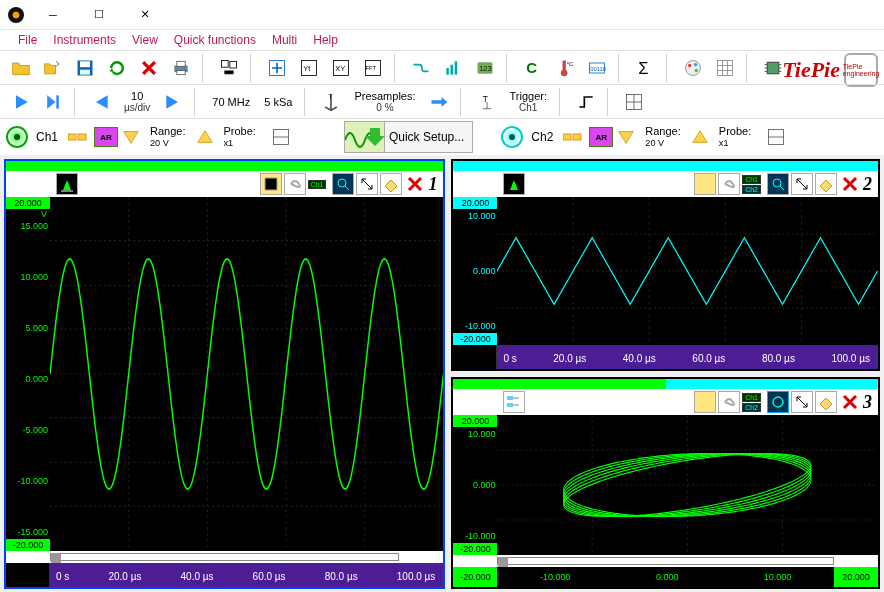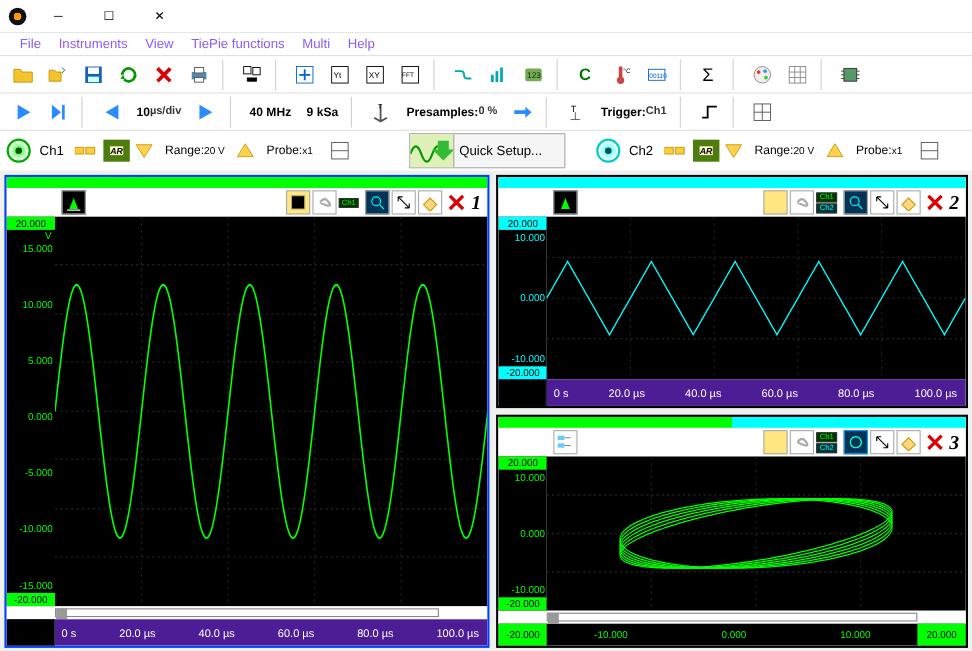--- a/index.html
+++ b/index.html
@@ -4,43 +4,43 @@
 <style>
 * { box-sizing: border-box; margin: 0; padding: 0; font-family: "Segoe UI", Tahoma, sans-serif; }
 body { background: #fff; width: 884px; height: 592px; overflow: hidden; font-size: 12px; }
 
 .titlebar { height: 30px; display: flex; align-items: center; padding: 0 2px; background: #fff; border-bottom: 1px solid #e5e5e5; }
 .titlebar .appicon { width: 16px; height: 16px; background: radial-gradient(#f90 30%, #111 32%); border-radius: 50%; margin: 0 6px; }
 .titlebar .title { flex: 1; font-size: 12px; color: #000; }
 .titlebar .winbtn { width: 46px; height: 29px; display:flex; align-items:center; justify-content:center; font-size: 11px; font-family: sans-serif; color:#000; }
 
 .menubar { height: 20px; display: flex; gap: 0; padding: 0 10px; align-items:center; }
-.menubar span { padding: 2px 8px; font-size: 12px; color: #8b5cf6; cursor: default; }
+.menubar span { padding: 2px 8px; font-size: 12px; color: #be185d; cursor: default; }
 
 .toolbarrow { display:flex; align-items:center; padding:2px 6px; border-top:1px solid #e0e0e0; min-height:34px; gap:2px; position:relative; }
 .tb-sep { width:6px; height:28px; border-left:1px solid #d0d0d0; margin:0 4px; }
 .tb-btn { min-width:28px; height:28px; display:flex; align-items:center; justify-content:flex-start; gap:4px; padding:0 4px; border:1px solid transparent; cursor:default; }
 .tb-btn svg { width:20px; height:20px; }
-.tb-lbl { display:flex; flex-direction:row; justify-content:center; font-size:11px; line-height:12px; padding:0 6px; color:#000;font-weight:bold; }
+.tb-lbl { display:flex; flex-direction:column; align-items:center; justify-content:center; font-size:11px; line-height:12px; padding:0 6px; color:#000; }
 .tb-lbl small { font-size:10px; color:#333; }
 
 .logo { position:absolute; right:6px; top:2px; display:flex; align-items:center; gap:4px; }
 .logo .txt { font: italic bold 22px "Segoe UI"; color:#c00; }
 .logo .hex { width:34px; height:34px; border:2px solid #aaa; transform: rotate(0deg); display:flex; align-items:center; justify-content:center; font-size:7px; color:#b00; border-radius:6px; }
 
 .chrow { display:flex; align-items:center; padding:2px 6px; border-top:1px solid #e0e0e0; min-height:36px; gap:4px; }
 .ch-chip-g { width:22px; height:22px; border-radius:50%; border:2px solid #0a0; display:flex; align-items:center; justify-content:center; background:radial-gradient(#7f7 30%,#fff 70%); }
 .ch-chip-c { width:22px; height:22px; border-radius:50%; border:2px solid #0cc; display:flex; align-items:center; justify-content:center; background:radial-gradient(#8ff 30%,#fff 70%); }
 .ch-name { font-size:12px; padding:0 4px; }
-.ac-btn { width:24px; height:20px; background:#fef9c3; border:6px solid #4d7c0f; display:flex; align-items:center; justify-content:center; font-size:8px; font-weight:bold;font-style:italic; }
+.ac-btn { width:24px; height:20px; background:#d946ef; border:1px solid #4d7c0f; display:flex; align-items:center; justify-content:center; font-size:8px; font-weight:bold; }
 .coup-btn { width:24px; height:20px; display:flex; align-items:center; justify-content:center; }
 .tri { width:18px; height:18px; display:flex; align-items:center; justify-content:center; }
-.vstack { display:flex; flex-direction:row; align-items:center; font-size:11px; line-height:12px; padding:0 6px; }
-
-.qs-btn { height:32px; padding:0 20px 0 0; border:1px solid #aaa; display:flex; align-items:center; gap:4px; background:#f5f5f5; }
+.vstack { display:flex; flex-direction:column; align-items:flex-start; font-size:11px; line-height:12px; padding:0 6px; }
+
+.qs-btn { height:32px; padding:0 8px 0 0; border:1px solid #aaa; display:flex; align-items:center; gap:4px; background:#f5f5f5; }
 .qs-btn .ico { width:40px; height:30px; background:#dff0b8; border-right:1px solid #aaa; display:flex; align-items:center; justify-content:center; position:relative; overflow:hidden; }
 
 .graphs { display:flex; padding:4px; gap:6px; height: calc(592px - 30px - 20px - 34px - 34px - 36px); background:#f0f0f0; }
 .col { display:flex; flex-direction:column; gap:6px; }
 .col.left { flex:1.03; }
 .col.right { flex:1; }
 .panel { border:2px solid #000; background:#fff; display:flex; flex-direction:column; flex:1; position:relative; overflow:hidden; }
 .panel.active { border-color:#0040ff; }
 .panel-top { height:10px; }
 .panel-top.green { background:#0f0; }
@@ -86,21 +86,21 @@
   <div class="appicon"></div>
   <div class="winbtn">─</div>
   <div class="winbtn">☐</div>
   <div class="winbtn">✕</div>
 </div>
 
 <div class="menubar">
   <span>File</span>
   <span>Instruments</span>
   <span>View</span>
-  <span>TiePie functions</span>
+  <span>Quick functions</span>
   <span>Multi</span>
   <span>Help</span>
 </div>
 
 <div class="toolbarrow">
   <div class="tb-btn">
       <svg viewBox="0 0 24 24">
         <path fill="#f4c430" stroke="#c59400" d="M2 6h7l2 3h11v11H2z"></path>
       </svg>
     </div>
@@ -228,20 +228,24 @@
       </svg>
     </div>
   <div class="tb-sep"></div>
   <div class="tb-btn">
       <svg viewBox="0 0 24 24">
         <rect x="5" y="5" width="14" height="14" fill="#596" stroke="#333"></rect>
         <path stroke="#333" d="M5 8h-3M5 12h-3M5 16h-3M19 8h3M19 12h3M19 16h3"></path>
       </svg>
     </div>
 
+  <div class="logo">
+    <span class="txt">TiePie</span>
+    <div class="hex">TiePie engineering</div>
+  </div>
 </div>
 
 <div class="toolbarrow">
   <div class="tb-btn">
       <svg viewBox="0 0 24 24">
         <path fill="#2a8cff" d="M6 4l14 8-14 8z"></path>
       </svg>
     </div>
   <div class="tb-btn">
       <svg viewBox="0 0 24 24">
@@ -259,24 +263,24 @@
     <span>10</span>
     <small>µs/div</small>
   </div>
   <div class="tb-btn">
       <svg viewBox="0 0 24 24">
         <path fill="#2a8cff" d="M4 4l14 8-14 8z"></path>
       </svg>
     </div>
   <div class="tb-sep"></div>
   <div class="tb-lbl">
-      <span>40 MHz</span>
+      <span>70 MHz</span>
     </div>
   <div class="tb-lbl">
-      <span>9 kSa</span>
+      <span>5 kSa</span>
     </div>
   <div class="tb-sep"></div>
   <div class="tb-btn">
       <svg viewBox="0 0 24 24">
         <path stroke="#555" stroke-width="2" fill="none" d="M12 3v18M5 18l7 4 7-4"></path>
         <text x="9" y="8" font-size="8">T</text>
       </svg>
     </div>
   <div class="tb-lbl">
     <span>Presamples:</span>

